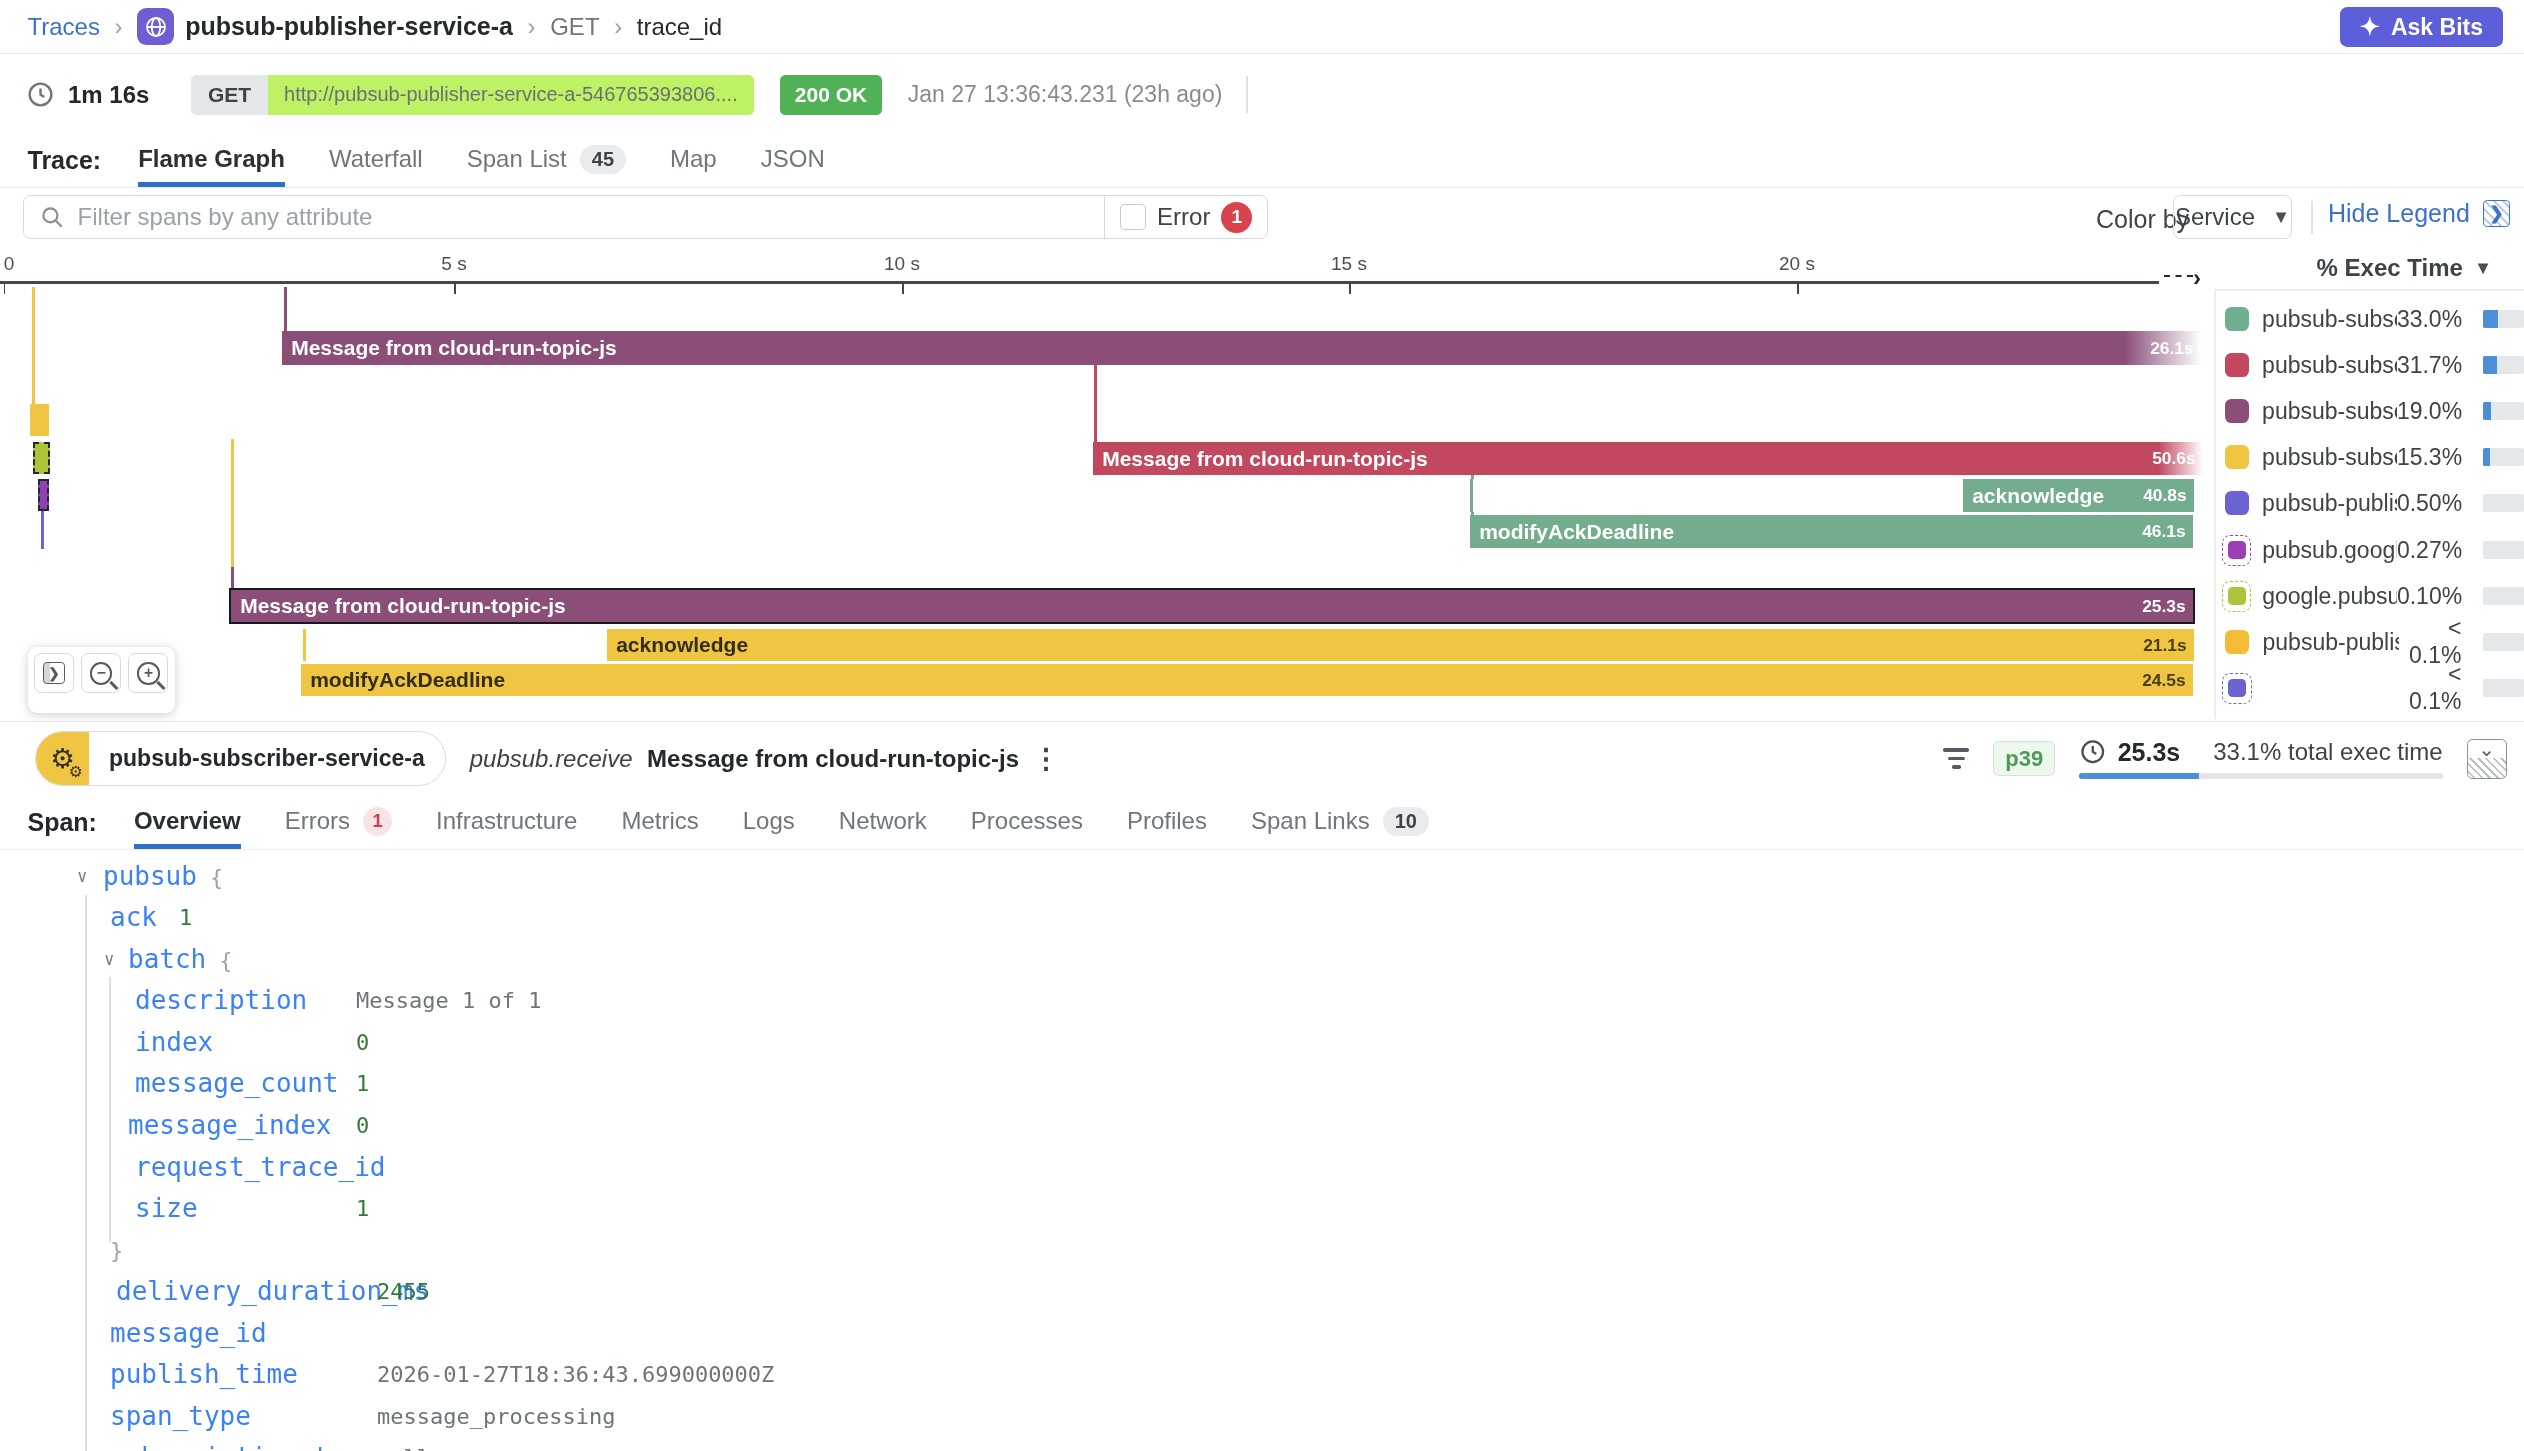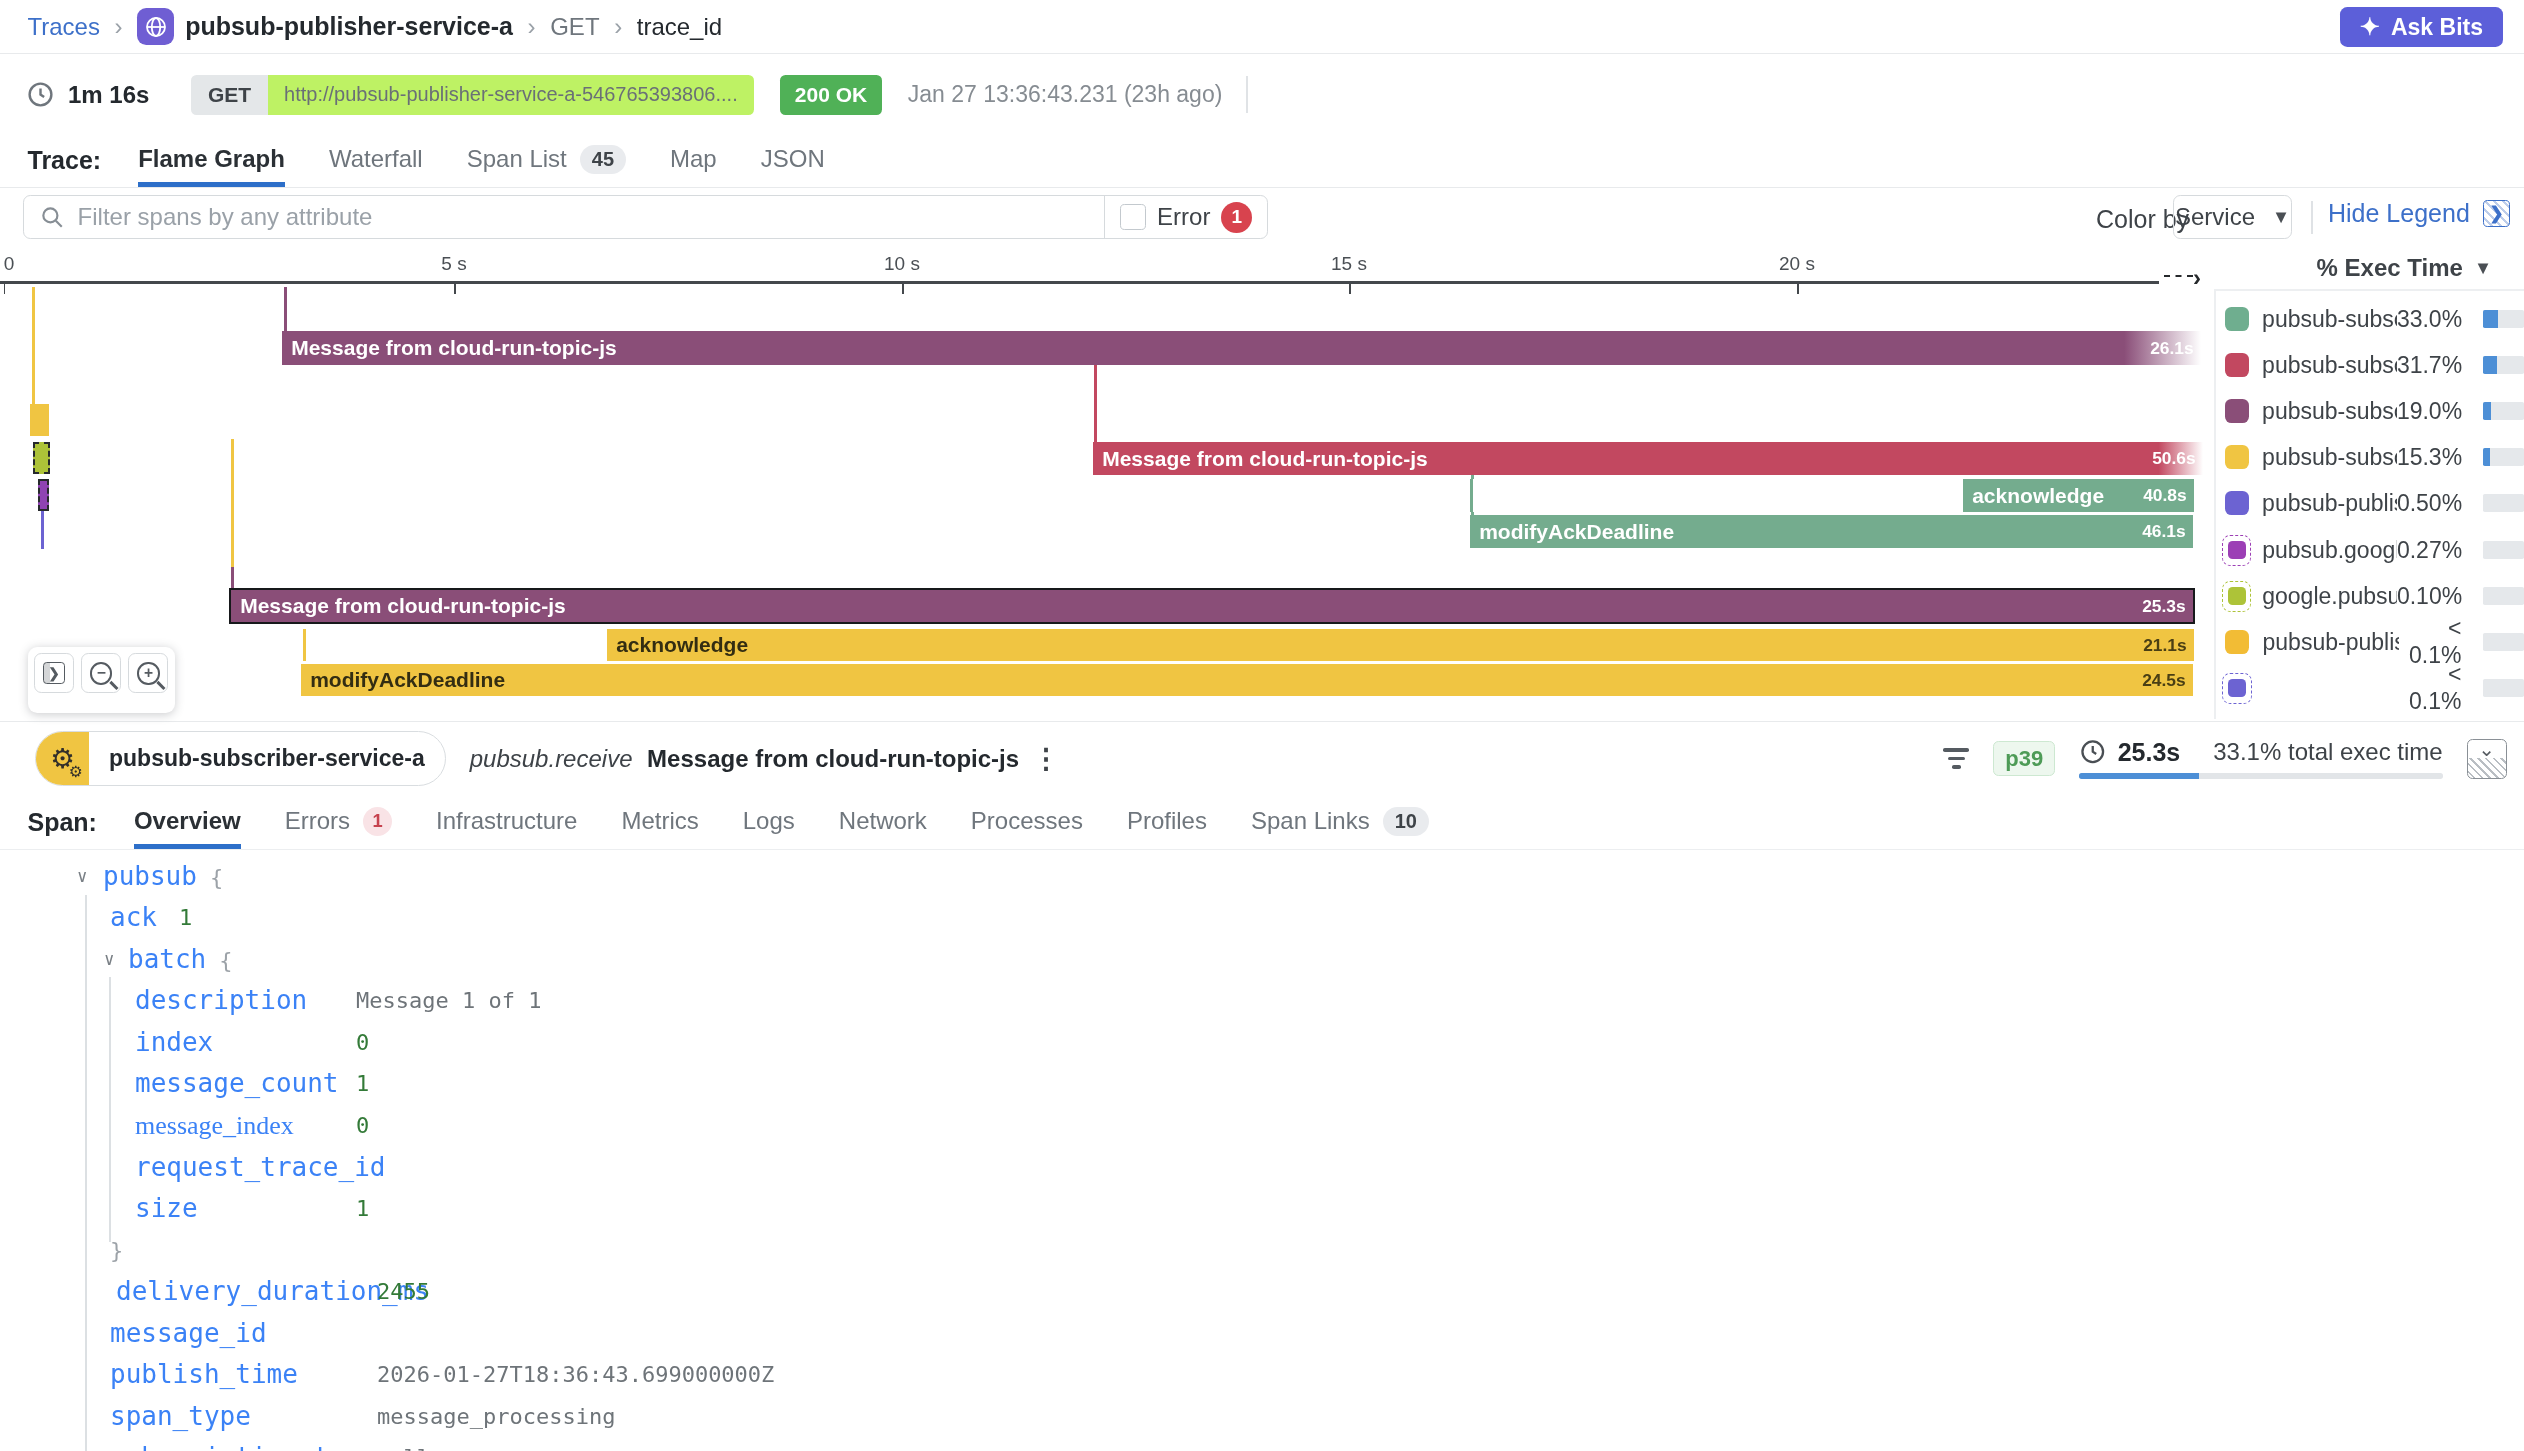--- a/index.html
+++ b/index.html
@@ -506,21 +506,21 @@
       </div>
       <div class="arow" style="top: 171px;">
         <span class="kwrap" style="left: 135px;"><span class="akey">index</span></span>
         <span class="aval num" style="left: 356px;">0</span>
       </div>
       <div class="arow" style="top: 212px;">
         <span class="kwrap" style="left: 135px;"><span class="akey">message_count</span></span>
         <span class="aval num" style="left: 356px;">1</span>
       </div>
       <div class="arow" style="top: 254px;">
-        <span class="kwrap" style="left: 135px; font-family: Liberation Serif, serif;"><span class="akey">message_index</span></span>
+        <span class="kwrap" style="left: 128px;"><span class="akey">message_index</span></span>
         <span class="aval num" style="left: 356px;">0</span>
       </div>
       <div class="arow" style="top: 296px;">
         <span class="kwrap" style="left: 135px;"><span class="akey">request_trace_id</span></span>
       </div>
       <div class="arow" style="top: 337px;">
         <span class="kwrap" style="left: 135px;"><span class="akey">size</span></span>
         <span class="aval num" style="left: 356px;">1</span>
       </div>
       <div class="arow" style="top: 379px;">

